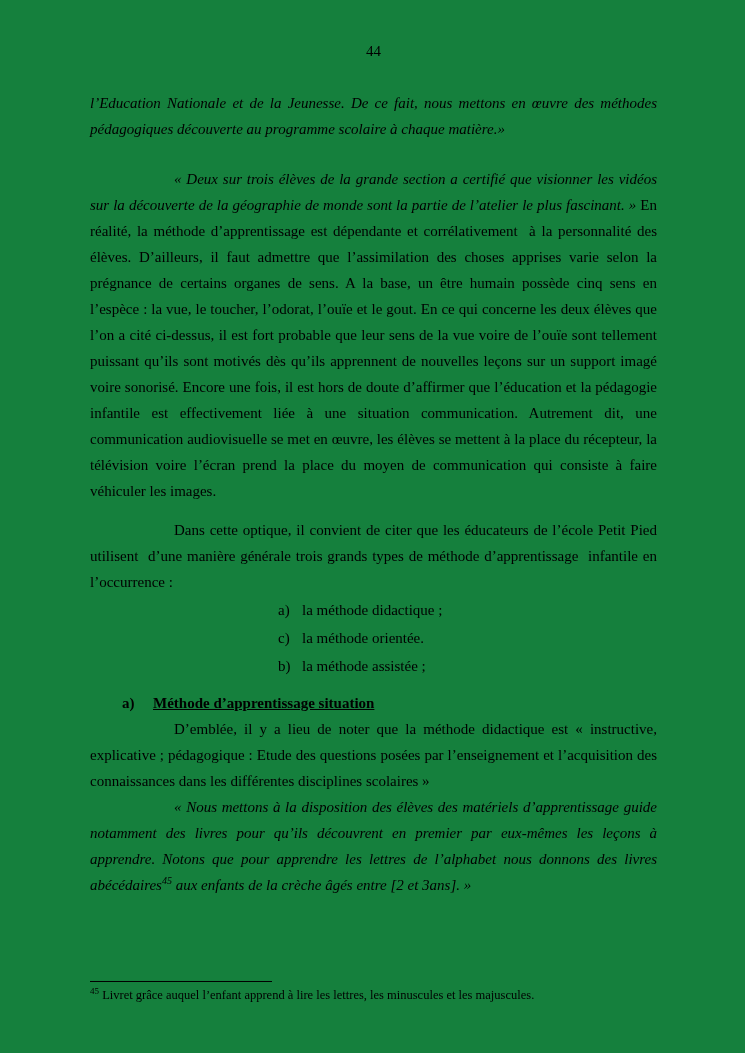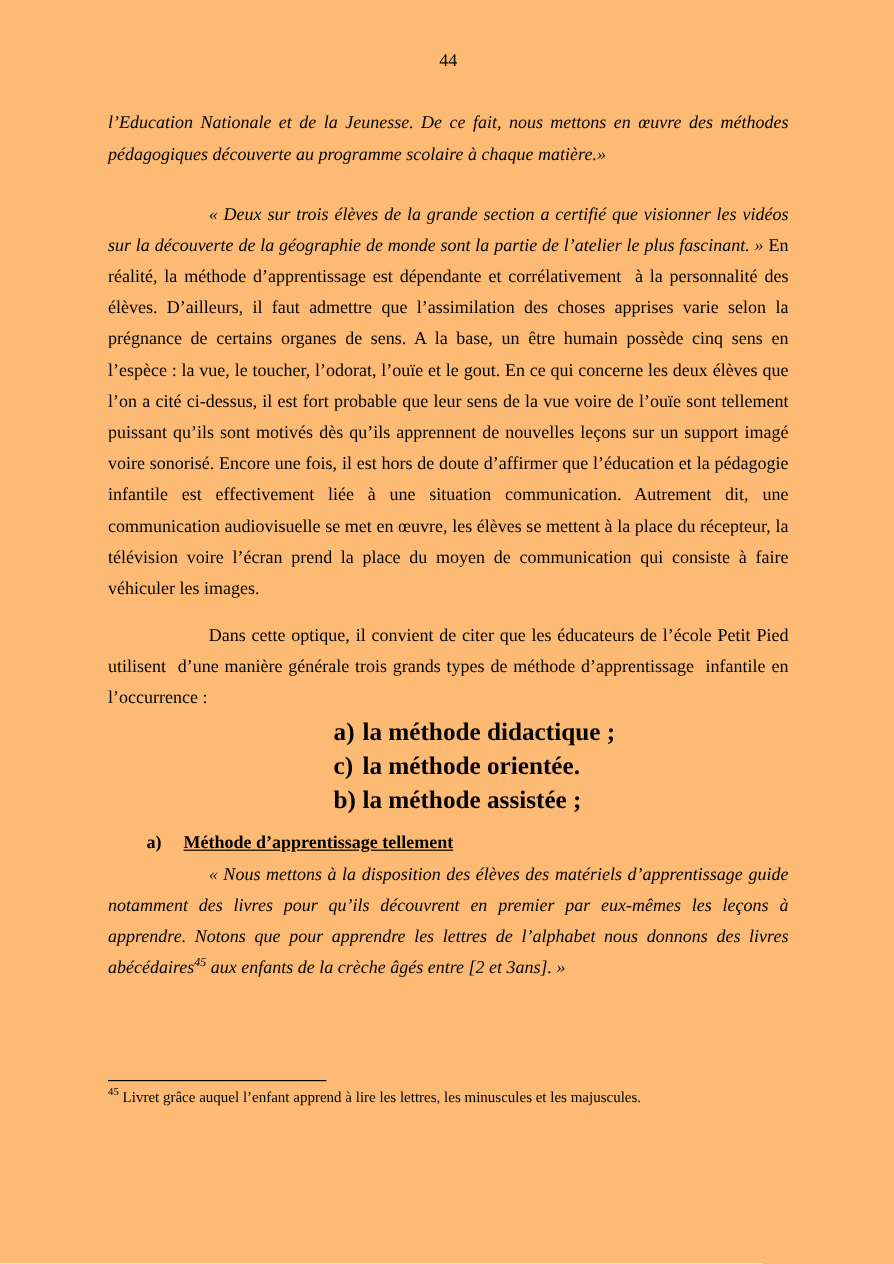--- a/index.html
+++ b/index.html
@@ -5,21 +5,21 @@
   * { margin:0; padding:0; box-sizing:border-box; }
   html, body { background:#ffffff; }
   body {
     width:745px; height:1053px;
     font-family:"Liberation Serif","DejaVu Serif",serif;
     color:#000000;
   }
   .page {
     position:relative;
     width:745px; height:1053px;
-    background:#fdba74;
+    background:#15803d;
     padding:42px 88px 0 90px;
     overflow:hidden;
   }
   .page-number {
     display:block;
     text-align:center;
     font-size:15px;
     line-height:18px;
   }
   .para {
@@ -34,33 +34,33 @@
   .p-quote2 { margin-top:24px; }
   .p-optique { margin-top:13px; }
   .p-demblee { margin-top:0; }
   .p-nous { }
   sup { font-size:10px; vertical-align:super; line-height:0; }
   .method-list {
     list-style:none;
     margin-top:1px;
     padding-left:188px;
   }
-  .method-item { font-size:21px; line-height:28px;font-weight:bold; }
+  .method-item { font-size:15px; line-height:28px; }
   .method-marker { display:inline-block; width:24px; }
   .section-heading {
     margin-top:10px;
     font-size:15px;
     line-height:26px;
     padding-left:32px;
   }
   .heading-marker { display:inline-block; width:31px; }
   .heading-text { text-decoration:underline; }
   .footnote {
     position:absolute;
-    left:90px; top:900px;
+    left:90px; top:981px;
     width:567px;
   }
   .footnote-rule {
     width:182px;
     border-top:1px solid #000000;
     margin-bottom:5px;
   }
   .footnote-text {
     font-size:12.5px;
     line-height:16px;
@@ -80,22 +80,23 @@
   <p class="para indent p-quote2"><span class="italic">« Deux sur trois élèves de la grande section a certifié que visionner les vidéos sur la découverte de la géographie de monde sont la partie de l’atelier le plus fascinant. »</span> <span>En réalité, la méthode d’apprentissage est dépendante et corrélativement  à la personnalité des élèves. D’ailleurs, il faut admettre que l’assimilation des choses apprises varie selon la prégnance de certains organes de sens. A la base, un être humain possède cinq sens en l’espèce : la vue, le toucher, l’odorat, l’ouïe et le gout. En ce qui concerne les deux élèves que l’on a cité ci-dessus, il est fort probable que leur sens de la vue voire de l’ouïe sont tellement puissant qu’ils sont motivés dès qu’ils apprennent de nouvelles leçons sur un support imagé voire sonorisé. Encore une fois, il est hors de doute d’affirmer que l’éducation et la pédagogie infantile est effectivement liée à une situation communication. Autrement dit, une communication audiovisuelle se met en œuvre, les élèves se mettent à la place du récepteur, la télévision voire l’écran prend la place du moyen de communication qui consiste à faire véhiculer les images.</span></p>
 
   <p class="para indent p-optique"><span>Dans cette optique, il convient de citer que les éducateurs de l’école Petit Pied utilisent  d’une manière générale trois grands types de méthode d’apprentissage  infantile en l’occurrence :</span></p>
 
   <ol class="method-list">
     <li class="method-item"><span class="method-marker">a)</span><span>la méthode didactique ;</span></li>
     <li class="method-item"><span class="method-marker">c)</span><span>la méthode orientée.</span></li>
     <li class="method-item"><span class="method-marker">b)</span><span>la méthode assistée ;</span></li>
   </ol>
 
-  <h2 class="section-heading"><span class="heading-marker">a)</span><span class="heading-text">Méthode d’apprentissage tellement</span></h2>
+  <h2 class="section-heading"><span class="heading-marker">a)</span><span class="heading-text">Méthode d’apprentissage situation</span></h2>
 
+  <p class="para indent p-demblee"><span>D’emblée, il y a lieu de noter que la méthode didactique est « instructive, explicative ; pédagogique : Etude des questions posées par l’enseignement et l’acquisition des connaissances dans les différentes disciplines scolaires »</span></p>
 
   <p class="para indent p-nous"><span class="italic">« Nous mettons à la disposition des élèves des matériels d’apprentissage guide notamment des livres pour qu’ils découvrent en premier par eux-mêmes les leçons à apprendre. Notons que pour apprendre les lettres de l’alphabet nous donnons des livres abécédaires</span><sup class="italic">45</sup><span class="italic"> aux enfants de la crèche âgés entre [2 et 3ans]. »</span></p>
 
   <div class="footnote">
     <div class="footnote-rule"></div>
     <p class="footnote-text"><sup>45</sup> <span>Livret grâce auquel l’enfant apprend à lire les lettres, les minuscules et les majuscules.</span></p>
   </div>
 
 </div>
 

